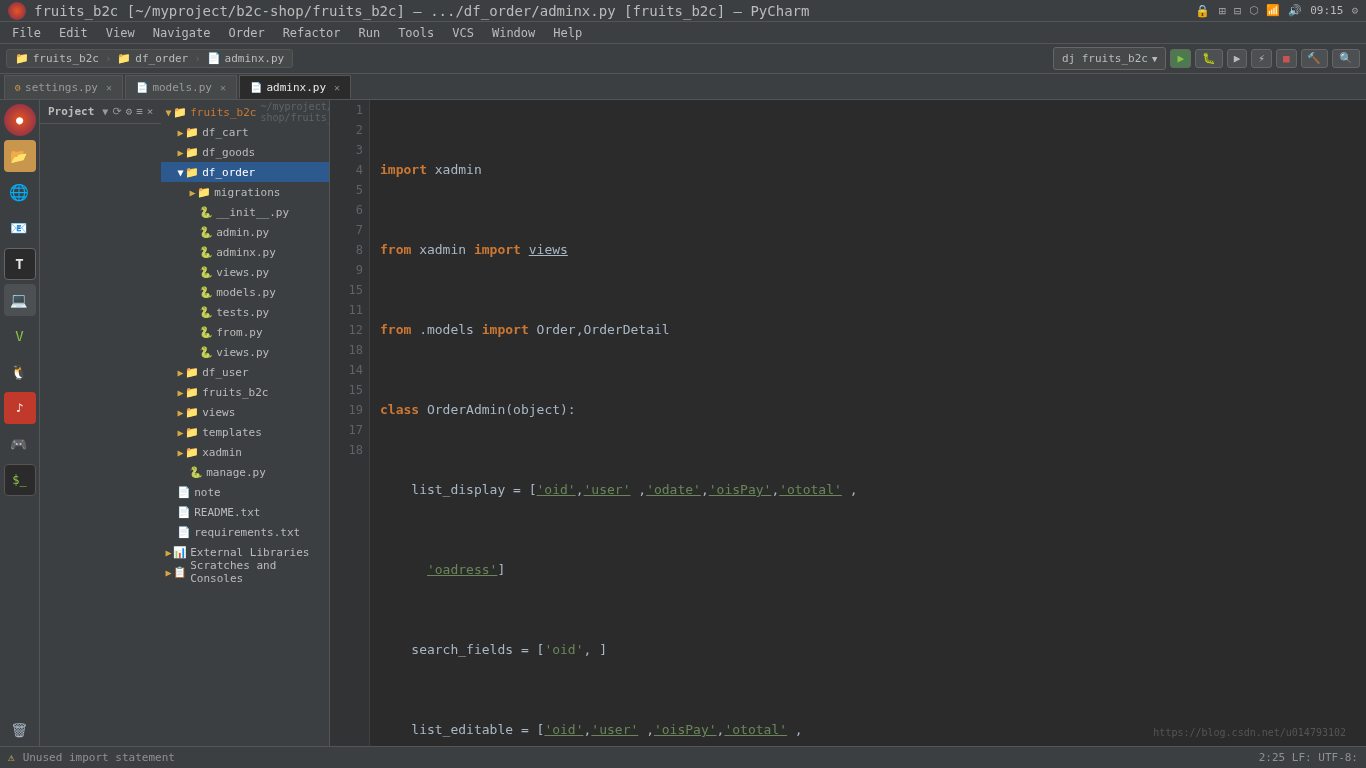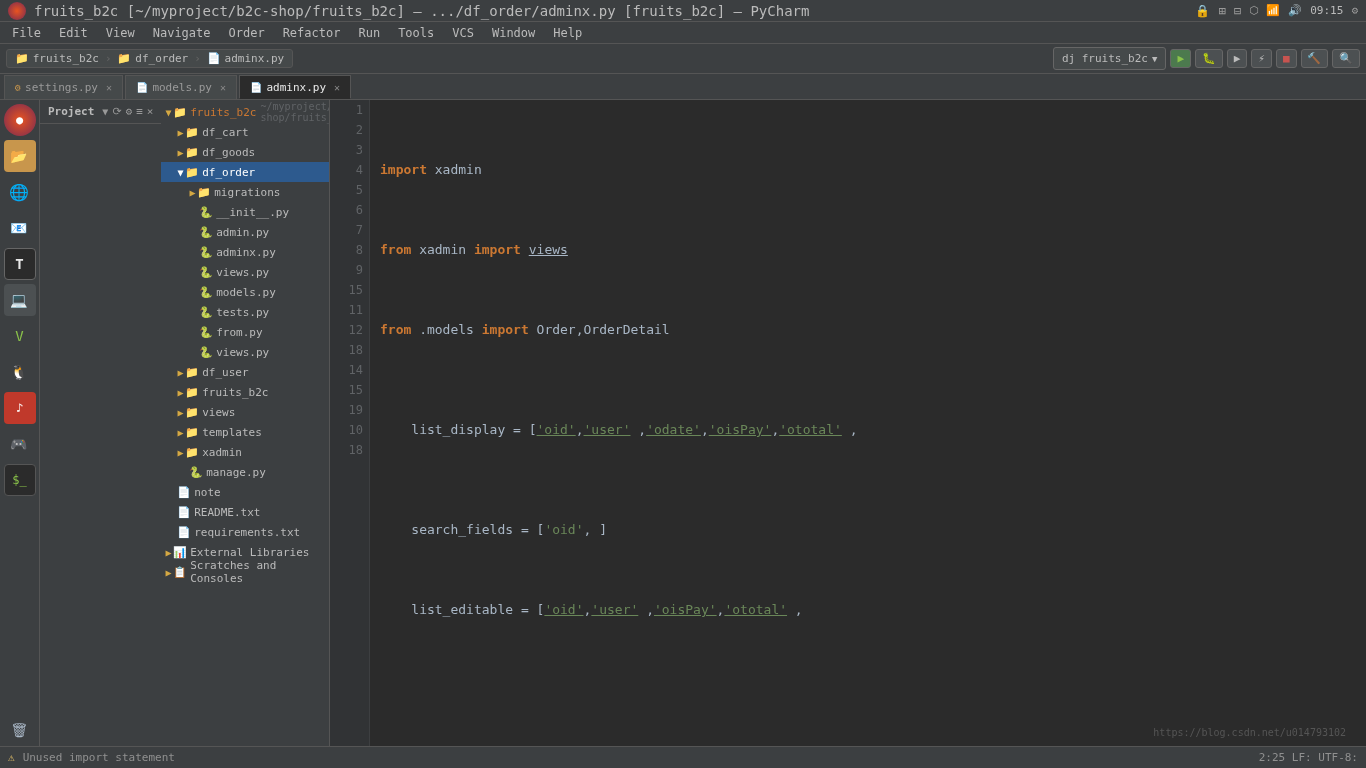--- a/index.html
+++ b/index.html
@@ -538,43 +538,49 @@
         <div class="line-num">7</div>
         <div class="line-num">8</div>
         <div class="line-num">9</div>
         <div class="line-num">15</div>
         <div class="line-num">11</div>
         <div class="line-num">12</div>
         <div class="line-num">18</div>
         <div class="line-num">14</div>
         <div class="line-num">15</div>
         <div class="line-num">19</div>
-        <div class="line-num">10</div>
+        <div class="line-num">17</div>
         <div class="line-num">18</div>
       </div>
 
       <div id="code-content">
         
         <div class="code-line">
           <span class="kw">import</span><span class="plain"> xadmin</span>
         </div>
         
         <div class="code-line">
           <span class="kw">from</span><span class="plain"> xadmin </span><span class="kw">import</span><span class="plain"> </span><span style="color:#a9b7c6;text-decoration:underline;">views</span>
         </div>
         
         <div class="code-line">
           <span class="kw">from</span><span class="plain"> .models </span><span class="kw">import</span><span class="plain"> Order,OrderDetail</span>
         </div>
         
+        <div class="code-line">
+          <span class="kw">class</span><span class="plain"> </span><span style="color:#a9b7c6;">OrderAdmin</span><span class="plain">(object):</span>
+        </div>
         
         <div class="code-line">
           <span class="plain">    list_display = [</span><span class="str-ul">'oid'</span><span class="plain">,</span><span class="str-ul">'user'</span><span class="plain"> ,</span><span class="str-ul">'odate'</span><span class="plain">,</span><span class="str-ul">'oisPay'</span><span class="plain">,</span><span class="str-ul">'ototal'</span><span class="plain"> ,</span>
         </div>
         
+        <div class="code-line">
+          <span class="plain">      </span><span class="str-ul">'oadress'</span><span class="plain">]</span>
+        </div>
         
         <div class="code-line">
           <span class="plain">    search_fields = [</span><span class="str">'oid'</span><span class="plain">, ]</span>
         </div>
         
         <div class="code-line">
           <span class="plain">    list_editable = [</span><span class="str-ul">'oid'</span><span class="plain">,</span><span class="str-ul">'user'</span><span class="plain"> ,</span><span class="str-ul">'oisPay'</span><span class="plain">,</span><span class="str-ul">'ototal'</span><span class="plain"> ,</span>
         </div>
         
         

